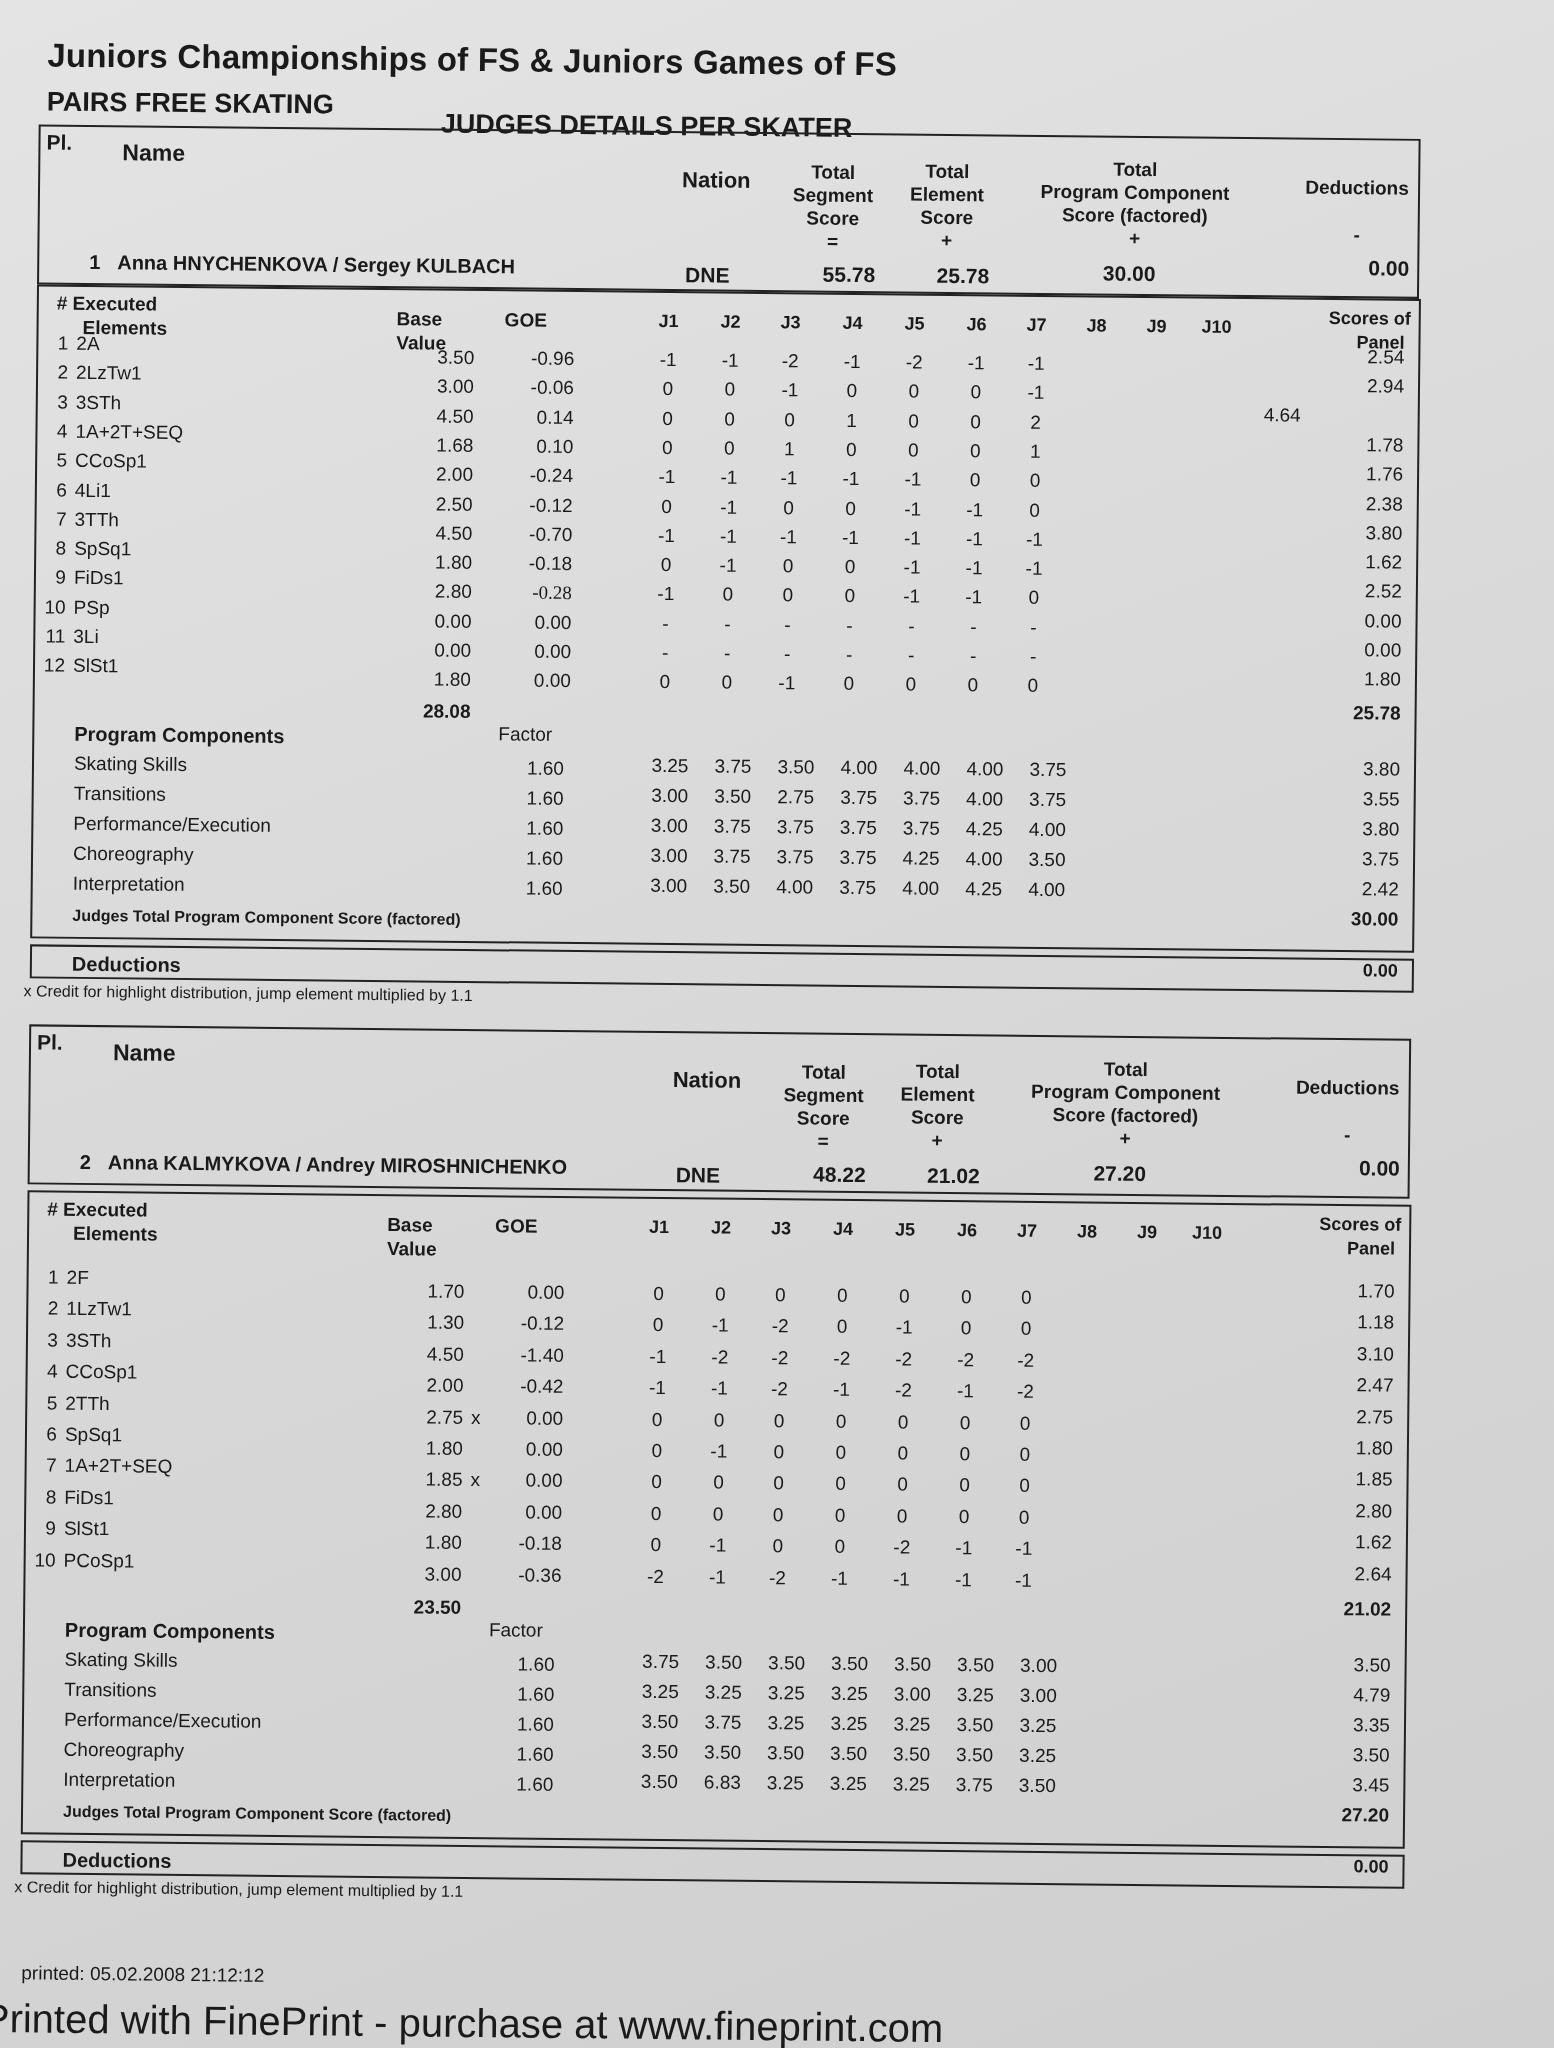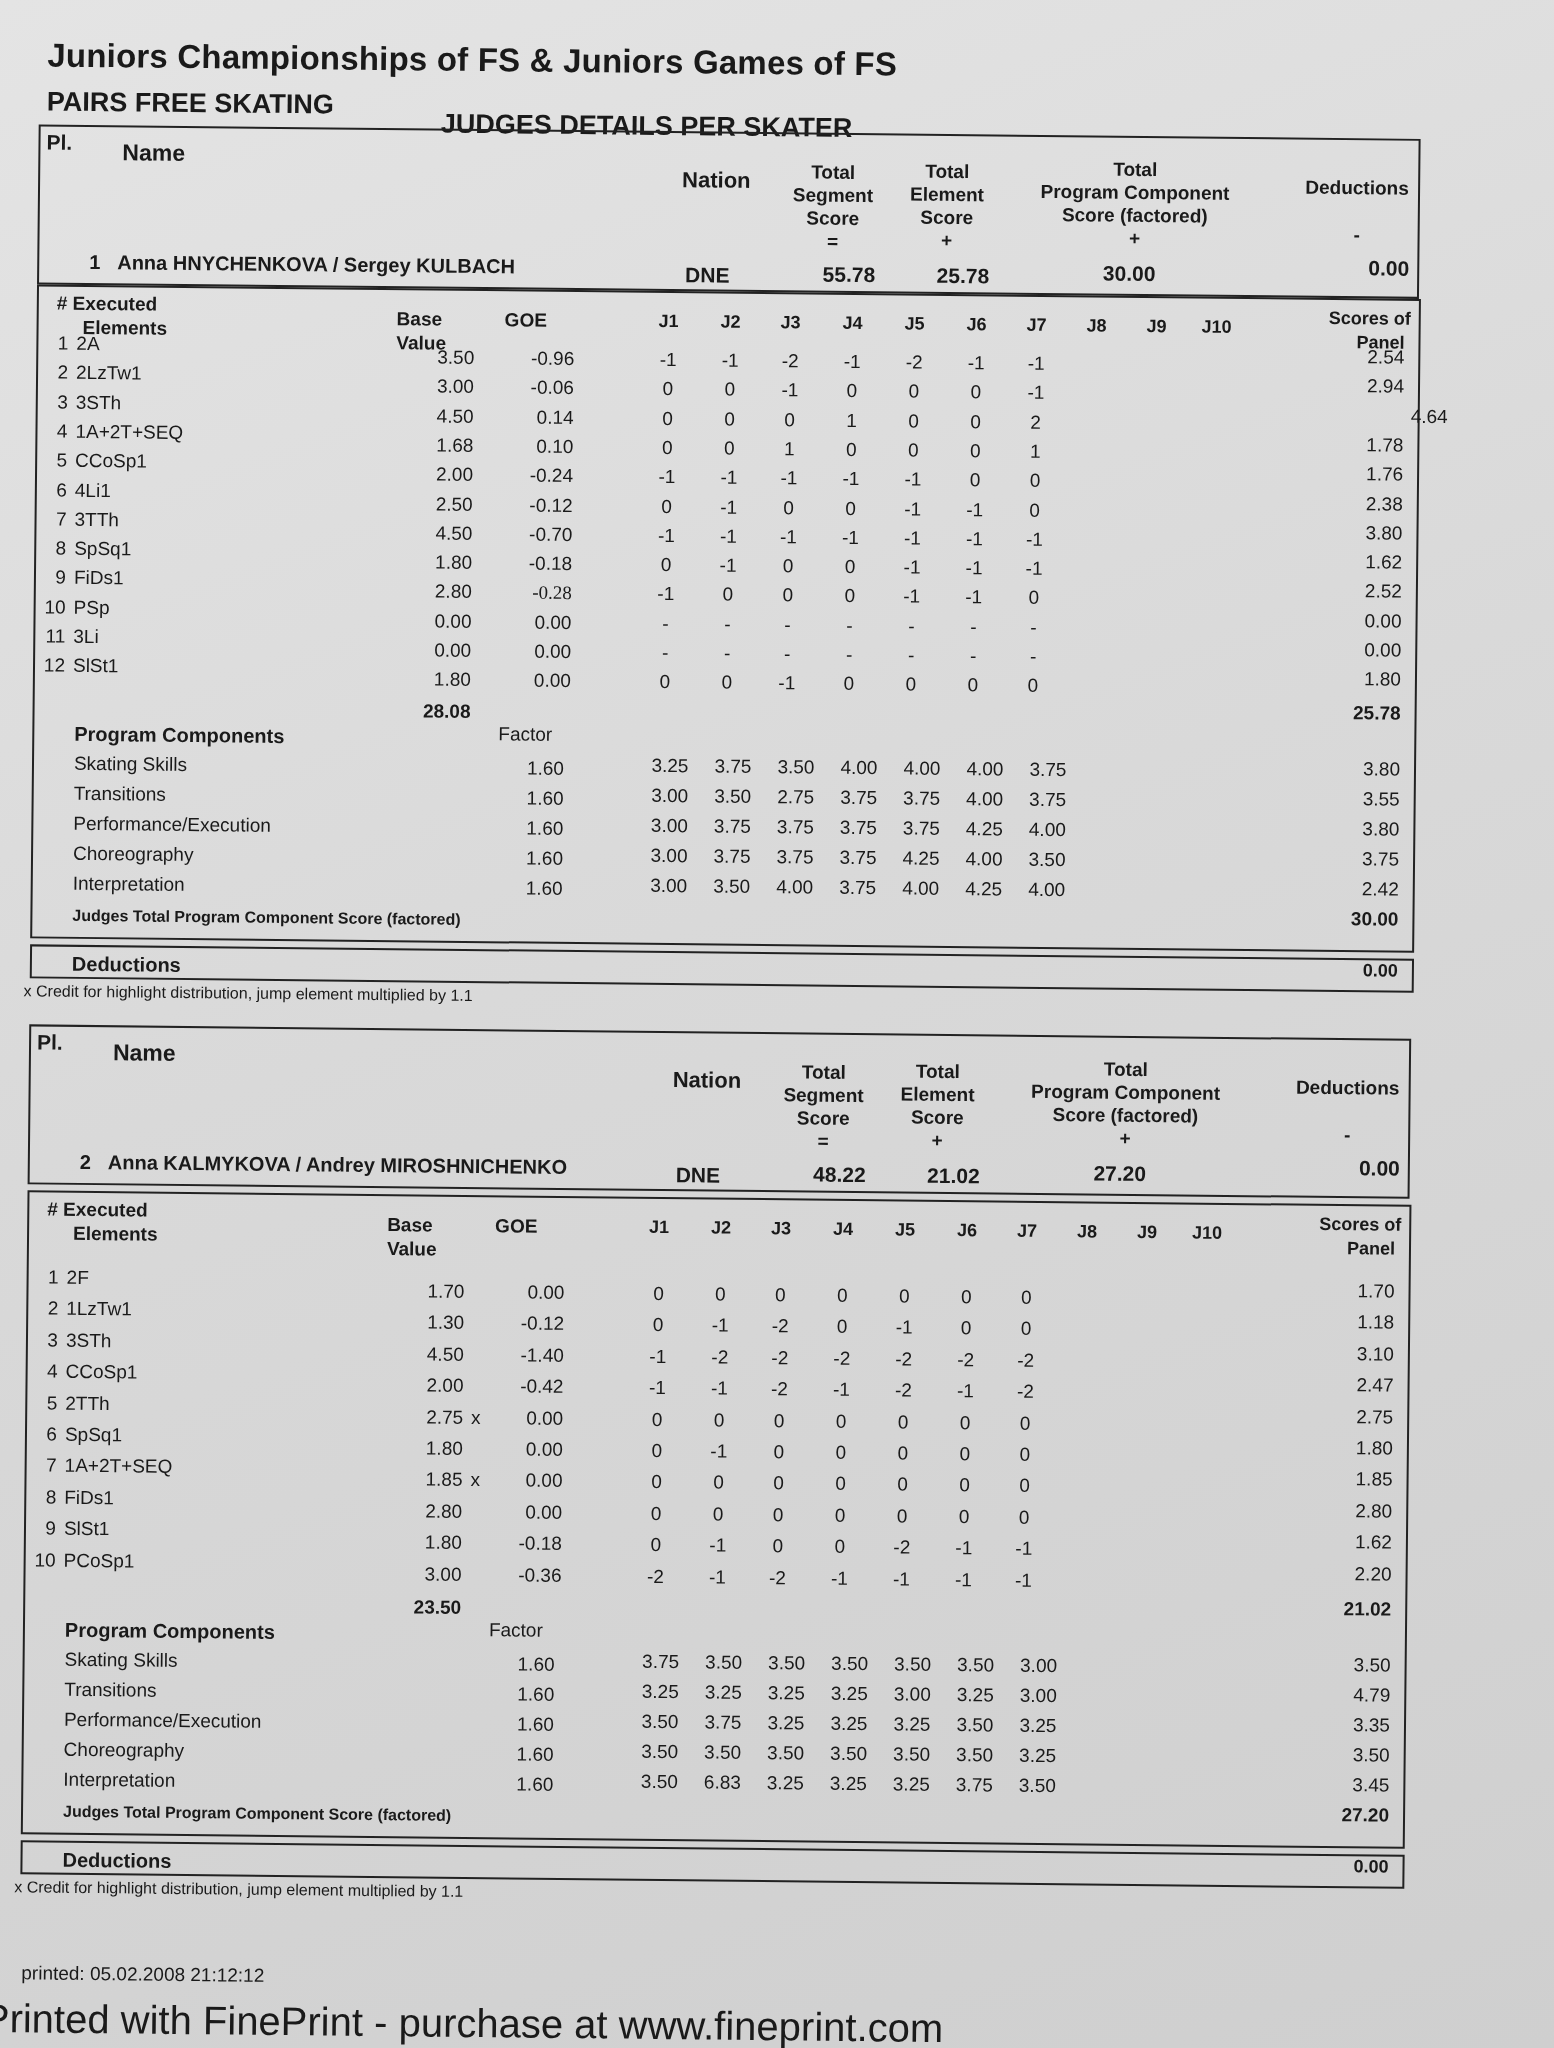--- a/index.html
+++ b/index.html
@@ -124,21 +124,21 @@
               <span style="left: 856px; width: 40px; text-align: center;">0</span>
               <span style="left: 918px; width: 40px; text-align: center;">0</span>
               <span style="left: 978px; width: 40px; text-align: center;">-1</span>
             </div>
             <div class="row" style="top: 114.6px;">
               <span style="left: 4px; width: 26px; text-align: right; top: -10px;">3</span>
               <span style="left: 38px; top: -10px;">3STh</span>
               <span style="left: 370px; width: 66px; text-align: right;">4.50</span>
               <span style="left: 444px;"></span>
               <span style="left: 460px; width: 76px; text-align: right;">0.14</span>
-              <span style="left: 1334px; width: 76px; text-align: right; top: -10px;">4.64</span>
+              <span style="left: 1226px; width: 76px; text-align: left; top: -10px;">4.64</span>
               <span style="left: 610px; width: 40px; text-align: center;">0</span>
               <span style="left: 672px; width: 40px; text-align: center;">0</span>
               <span style="left: 732px; width: 40px; text-align: center;">0</span>
               <span style="left: 794px; width: 40px; text-align: center;">1</span>
               <span style="left: 856px; width: 40px; text-align: center;">0</span>
               <span style="left: 918px; width: 40px; text-align: center;">0</span>
               <span style="left: 978px; width: 40px; text-align: center;">2</span>
             </div>
             <div class="row" style="top: 143.9px;">
               <span style="left: 4px; width: 26px; text-align: right; top: -10px;">4</span>
@@ -550,21 +550,21 @@
               <span style="left: 856px; width: 40px; text-align: center;">-2</span>
               <span style="left: 918px; width: 40px; text-align: center;">-1</span>
               <span style="left: 978px; width: 40px; text-align: center;">-1</span>
             </div>
             <div class="row" style="top: 366.6px;">
               <span style="left: 4px; width: 26px; text-align: right; top: -10px;">10</span>
               <span style="left: 38px; top: -10px;">PCoSp1</span>
               <span style="left: 370px; width: 66px; text-align: right;">3.00</span>
               <span style="left: 444px;"></span>
               <span style="left: 460px; width: 76px; text-align: right;">-0.36</span>
-              <span style="left: 1290px; width: 76px; text-align: right; top: -10px;">2.20</span>
+              <span style="left: 1290px; width: 76px; text-align: right; top: -10px;">2.64</span>
               <span style="left: 610px; width: 40px; text-align: center;">-2</span>
               <span style="left: 672px; width: 40px; text-align: center;">-1</span>
               <span style="left: 732px; width: 40px; text-align: center;">-2</span>
               <span style="left: 794px; width: 40px; text-align: center;">-1</span>
               <span style="left: 856px; width: 40px; text-align: center;">-1</span>
               <span style="left: 918px; width: 40px; text-align: center;">-1</span>
               <span style="left: 978px; width: 40px; text-align: center;">-1</span>
             </div>
           </div>
 

